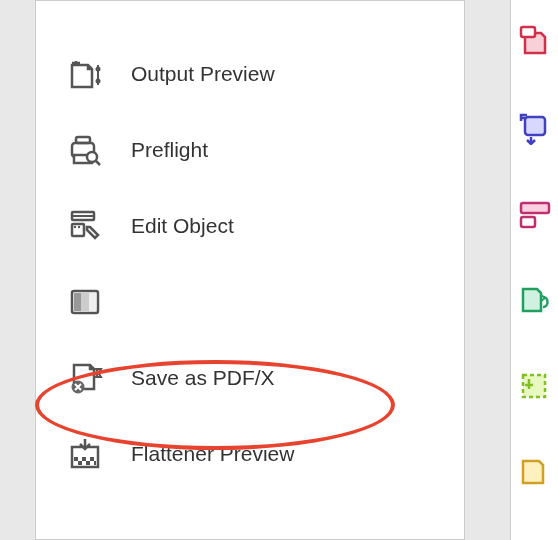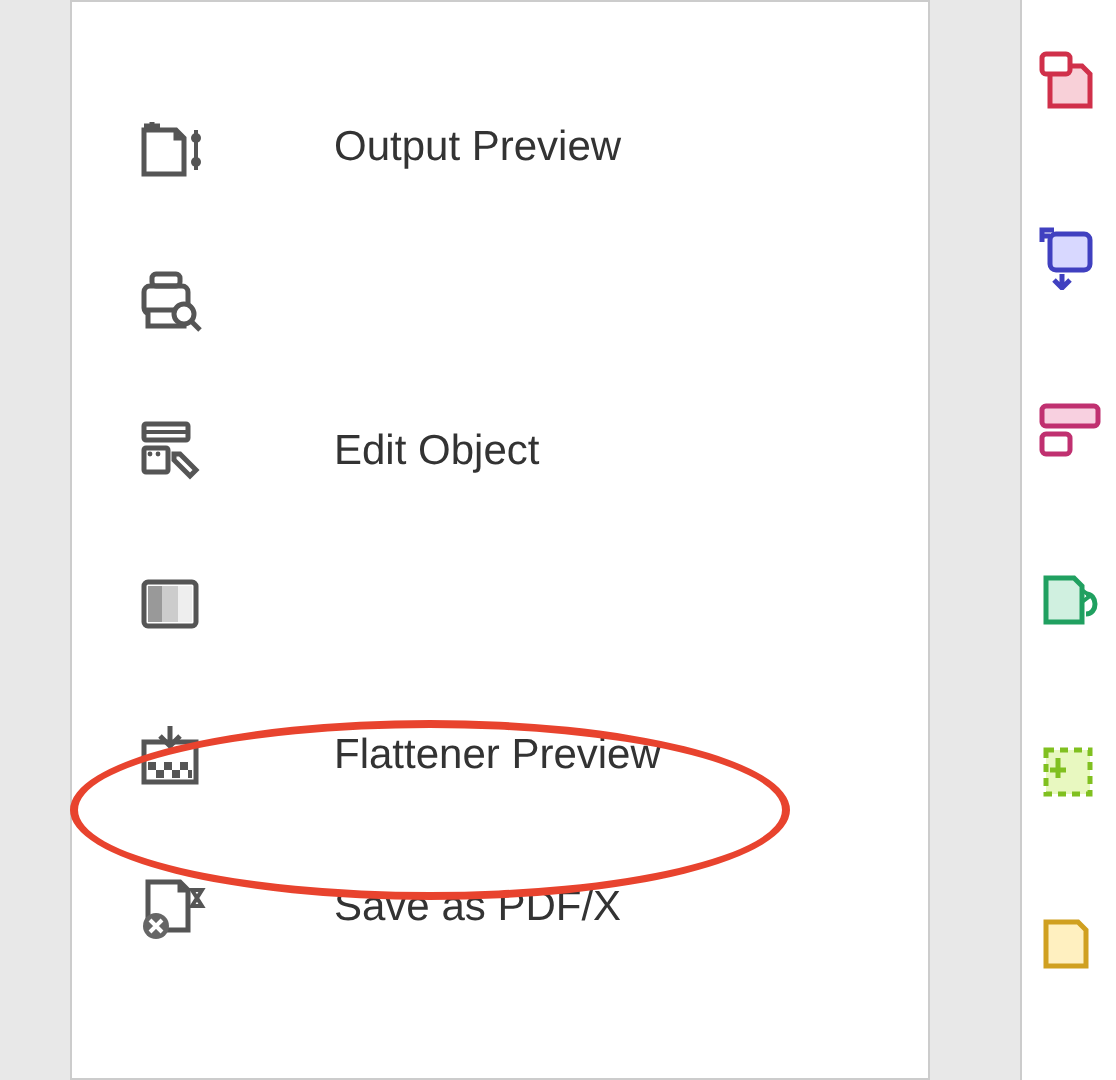--- a/index.html
+++ b/index.html
@@ -23,21 +23,20 @@
       height: 540px;
       background: #ffffff;
       border: 1px solid #cccccc;
       padding-top: 35px;
     }
     .menu-item {
       display: flex;
       align-items: center;
       padding: 18px 30px;
       cursor: pointer;
-      gap: 36px;
     }
     .icon-wrap {
       width: 40px;
       height: 40px;
       display: flex;
       align-items: center;
       justify-content: center;
       margin-right: 25px;
       flex-shrink: 0;
     }
@@ -98,20 +97,21 @@
   <div class="menu-item">
     <span class="icon-wrap">
       <svg width="36" height="34" viewBox="0 0 36 34">
         <rect x="4" y="10" width="22" height="14" rx="3" fill="none" stroke="#555" stroke-width="2.5"></rect>
         <rect x="8" y="4" width="14" height="6" rx="2" fill="none" stroke="#555" stroke-width="2.5"></rect>
         <rect x="6" y="22" width="18" height="8" fill="#fff" stroke="#555" stroke-width="2.5"></rect>
         <circle cx="24" cy="24" r="5" fill="#fff" stroke="#555" stroke-width="2.5"></circle>
         <line x1="28" y1="28" x2="32" y2="32" stroke="#555" stroke-width="2.5"></line>
       </svg>
     </span>
+    <span class="menu-label">Preflight</span>
   </div>
 
   <div class="menu-item">
     <span class="icon-wrap">
       <svg width="36" height="34" viewBox="0 0 36 34">
         <rect x="4" y="3" width="22" height="8" rx="1" fill="none" stroke="#555" stroke-width="2.5"></rect>
         <line x1="4" y1="7" x2="26" y2="7" stroke="#555" stroke-width="2"></line>
         <rect x="4" y="15" width="12" height="12" rx="1" fill="none" stroke="#555" stroke-width="2.5"></rect>
         <circle cx="7" cy="18" r="1.2" fill="#555"></circle>
         <circle cx="11" cy="18" r="1.2" fill="#555"></circle>
@@ -123,52 +123,52 @@
 
   <div class="menu-item">
     <span class="icon-wrap">
       <svg width="36" height="34" viewBox="0 0 36 34">
         <rect x="4" y="6" width="26" height="22" rx="2" fill="none" stroke="#555" stroke-width="2.5"></rect>
         <rect x="6" y="8" width="7" height="18" fill="#999"></rect>
         <rect x="13" y="8" width="8" height="18" fill="#ccc"></rect>
         <rect x="21" y="8" width="7" height="18" fill="#eee"></rect>
       </svg>
     </span>
+  </div>
+
+  <div class="menu-item">
+    <span class="icon-wrap">
+      <svg width="36" height="34" viewBox="0 0 36 34">
+        <path d="M 6 4 L 6 28 L 26 28 L 26 8 L 22 4 Z" fill="none" stroke="#555" stroke-width="2.5"></path>
+        <path d="M 22 4 L 22 8 L 26 8" fill="none" stroke="#555" stroke-width="2.5"></path>
+        <path d="M 28 8 L 33 8 L 30.5 12 L 33 16 L 28 16 L 30.5 12 Z" fill="none" stroke="#555" stroke-width="2"></path>
+        <circle cx="10" cy="26" r="6.5" fill="#666"></circle>
+        <path d="M 7 23 L 13 29 M 13 23 L 7 29" stroke="#fff" stroke-width="2"></path>
+      </svg>
+    </span>
+    <span class="menu-label">Save as PDF/X</span>
   </div>
 
   <div class="menu-item">
     <span class="icon-wrap">
       <svg width="36" height="34" viewBox="0 0 36 34">
         <rect x="4" y="10" width="26" height="20" fill="none" stroke="#555" stroke-width="2.5"></rect>
         <rect x="6" y="20" width="4" height="4" fill="#555"></rect>
         <rect x="14" y="20" width="4" height="4" fill="#555"></rect>
         <rect x="22" y="20" width="4" height="4" fill="#555"></rect>
         <rect x="10" y="24" width="4" height="4" fill="#555"></rect>
         <rect x="18" y="24" width="4" height="4" fill="#555"></rect>
         <rect x="26" y="24" width="2" height="4" fill="#555"></rect>
         <line x1="17" y1="2" x2="17" y2="10" stroke="#555" stroke-width="2.5"></line>
         <path d="M 12 7 L 17 12 L 22 7" fill="none" stroke="#555" stroke-width="2.5"></path>
       </svg>
     </span>
     <span class="menu-label">Flattener Preview</span>
   </div>
 
-  <div class="menu-item">
-    <span class="icon-wrap">
-      <svg width="36" height="34" viewBox="0 0 36 34">
-        <path d="M 6 4 L 6 28 L 26 28 L 26 8 L 22 4 Z" fill="none" stroke="#555" stroke-width="2.5"></path>
-        <path d="M 22 4 L 22 8 L 26 8" fill="none" stroke="#555" stroke-width="2.5"></path>
-        <path d="M 28 8 L 33 8 L 30.5 12 L 33 16 L 28 16 L 30.5 12 Z" fill="none" stroke="#555" stroke-width="2"></path>
-        <circle cx="10" cy="26" r="6.5" fill="#666"></circle>
-        <path d="M 7 23 L 13 29 M 13 23 L 7 29" stroke="#fff" stroke-width="2"></path>
-      </svg>
-    </span>
-    <span class="menu-label">Save as PDF/X</span>
-  </div>
-
 </div>
 
 <div class="highlight-ellipse"></div>
 
 <div class="right-strip">
   <span class="right-icon">
     <svg width="36" height="34" viewBox="0 0 36 34">
       <path d="M 8 8 L 8 28 L 28 28 L 28 12 L 24 8 Z" fill="#f8d0d8" stroke="#d0304a" stroke-width="2.5"></path>
       <rect x="4" y="2" width="14" height="10" rx="2" fill="#fff" stroke="#d0304a" stroke-width="2.5"></rect>
     </svg>

